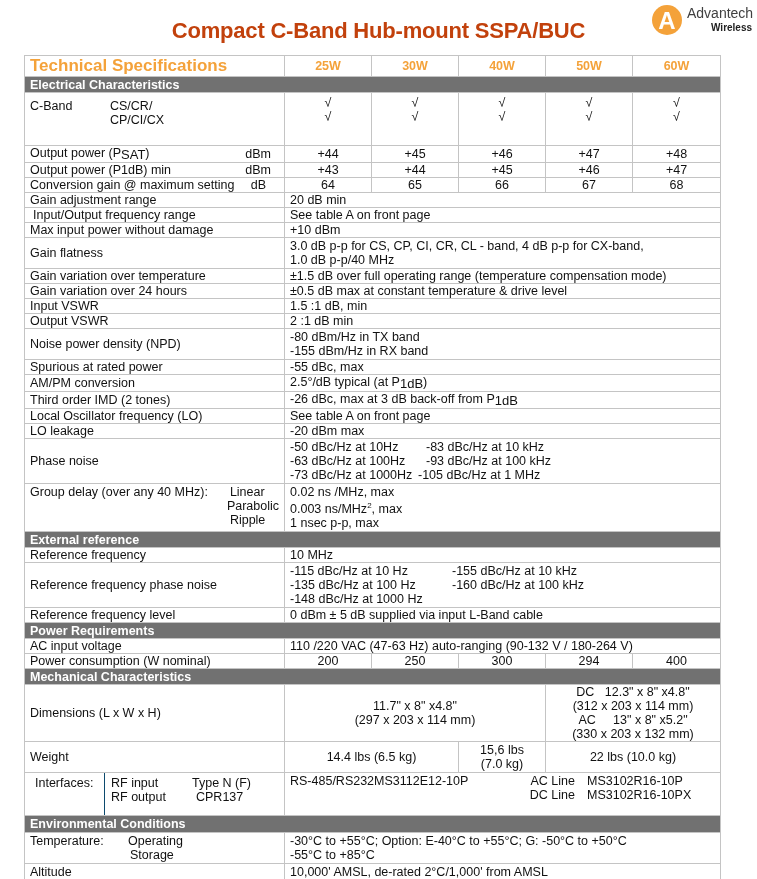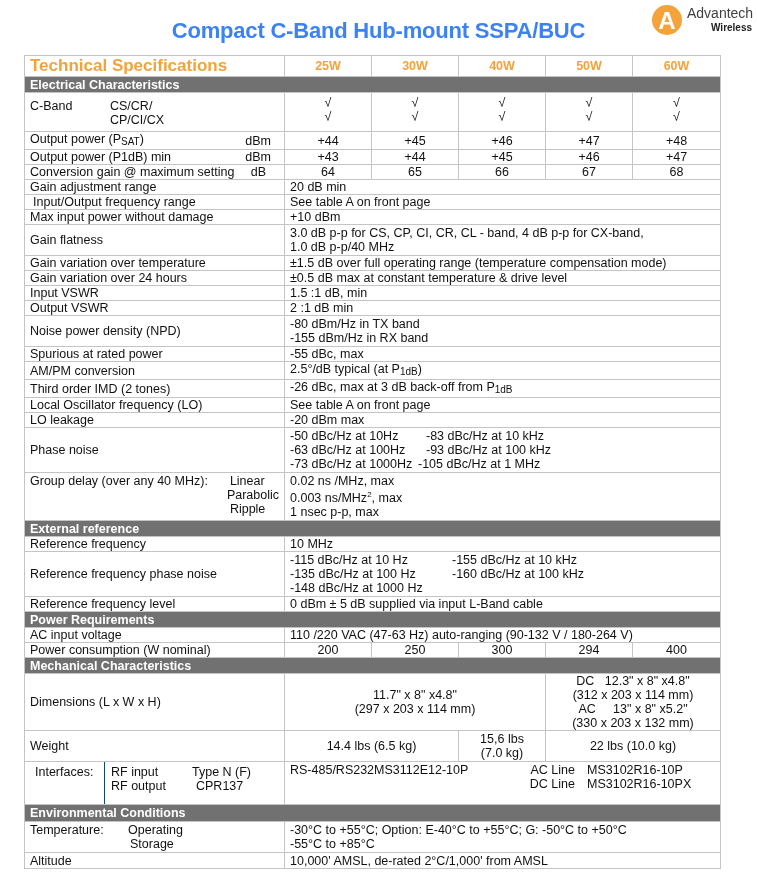--- a/index.html
+++ b/index.html
@@ -4,30 +4,30 @@
 <style>
   html, body { margin: 0; padding: 0; background: #ffffff; }
   body { width: 757px; height: 879px; position: relative; overflow: hidden;
          font-family: "Liberation Sans", sans-serif; color: #111; }
   .logo { position: absolute; left: 652px; top: 2px; width: 105px; height: 40px; }
   .logo-circle { position: absolute; left: 0; top: 3px; width: 30px; height: 30px; border-radius: 50%;
                  background: #f4a23a; color: #fff; font-weight: bold; font-size: 24px; text-align: center; line-height: 31px; }
   .logo-name { position: absolute; left: 35px; top: 3px; font-size: 14px; color: #404040; }
   .logo-sub { position: absolute; left: 59px; top: 20px; font-size: 10px; font-weight: bold; color: #222; }
   .title { position: absolute; left: 0; width: 757px; top: 18px; text-align: center;
-           font-size: 22px; font-weight: bold; color: #3b82f6; letter-spacing: -0.2px; }
+           font-size: 22px; font-weight: bold; color: #c2410c; letter-spacing: -0.2px; }
   table.spec { position: absolute; left: 24px; top: 55px; width: 696px; border-collapse: collapse; table-layout: fixed; }
   table.spec td { border: 1px solid #c4c4c4; padding: 0 5px; font-size: 12.5px; line-height: 14px; vertical-align: middle; white-space: nowrap; overflow: hidden; }
   .hdr td { height: 20px; color: #f4a23a; font-weight: bold; font-size: 16px; text-align: center; }
   .hdr td.first { text-align: left; font-size: 17px; }
   .sec td { background: #717171; color: #fff; font-weight: bold; font-size: 12.5px; height: 15px; border-color: #717171; }
   .c { text-align: center; }
   td.pad0 { padding: 0; }
   .lbl-inner { display: flex; justify-content: space-between; align-items: center; }
-  sub.s { font-size: 10px; vertical-align: -2px; }
+  sub.s { font-size: 13px; vertical-align: -2px; }
   sup.s { font-size: 8px; vertical-align: 5px; }
   .two-col { display: flex; }
   .two-col > div { white-space: nowrap; }
 </style>
 </head>
 <body>
 
 <div class="logo">
   <div class="logo-circle">A</div>
   <div class="logo-name">Advantech</div>
@@ -52,21 +52,21 @@
     <td>30W</td>
     <td>40W</td>
     <td>50W</td>
     <td>60W</td>
   </tr>
 
   <tr class="sec">
         <td colspan="6">Electrical Characteristics</td>
       </tr>
 
-  <tr style="height:39px">
+  <tr style="height:53px">
     <td style="vertical-align:top;padding-top:6px">
       <div style="display:flex">
         <span style="width:80px">C-Band</span>
         <span>
           <span>CS/CR/</span><br>
           <span>CP/CI/CX</span>
         </span>
       </div>
     </td>
     <td class="c" style="vertical-align:top;padding-top:3px"><span>√</span><br><span>√</span></td>

